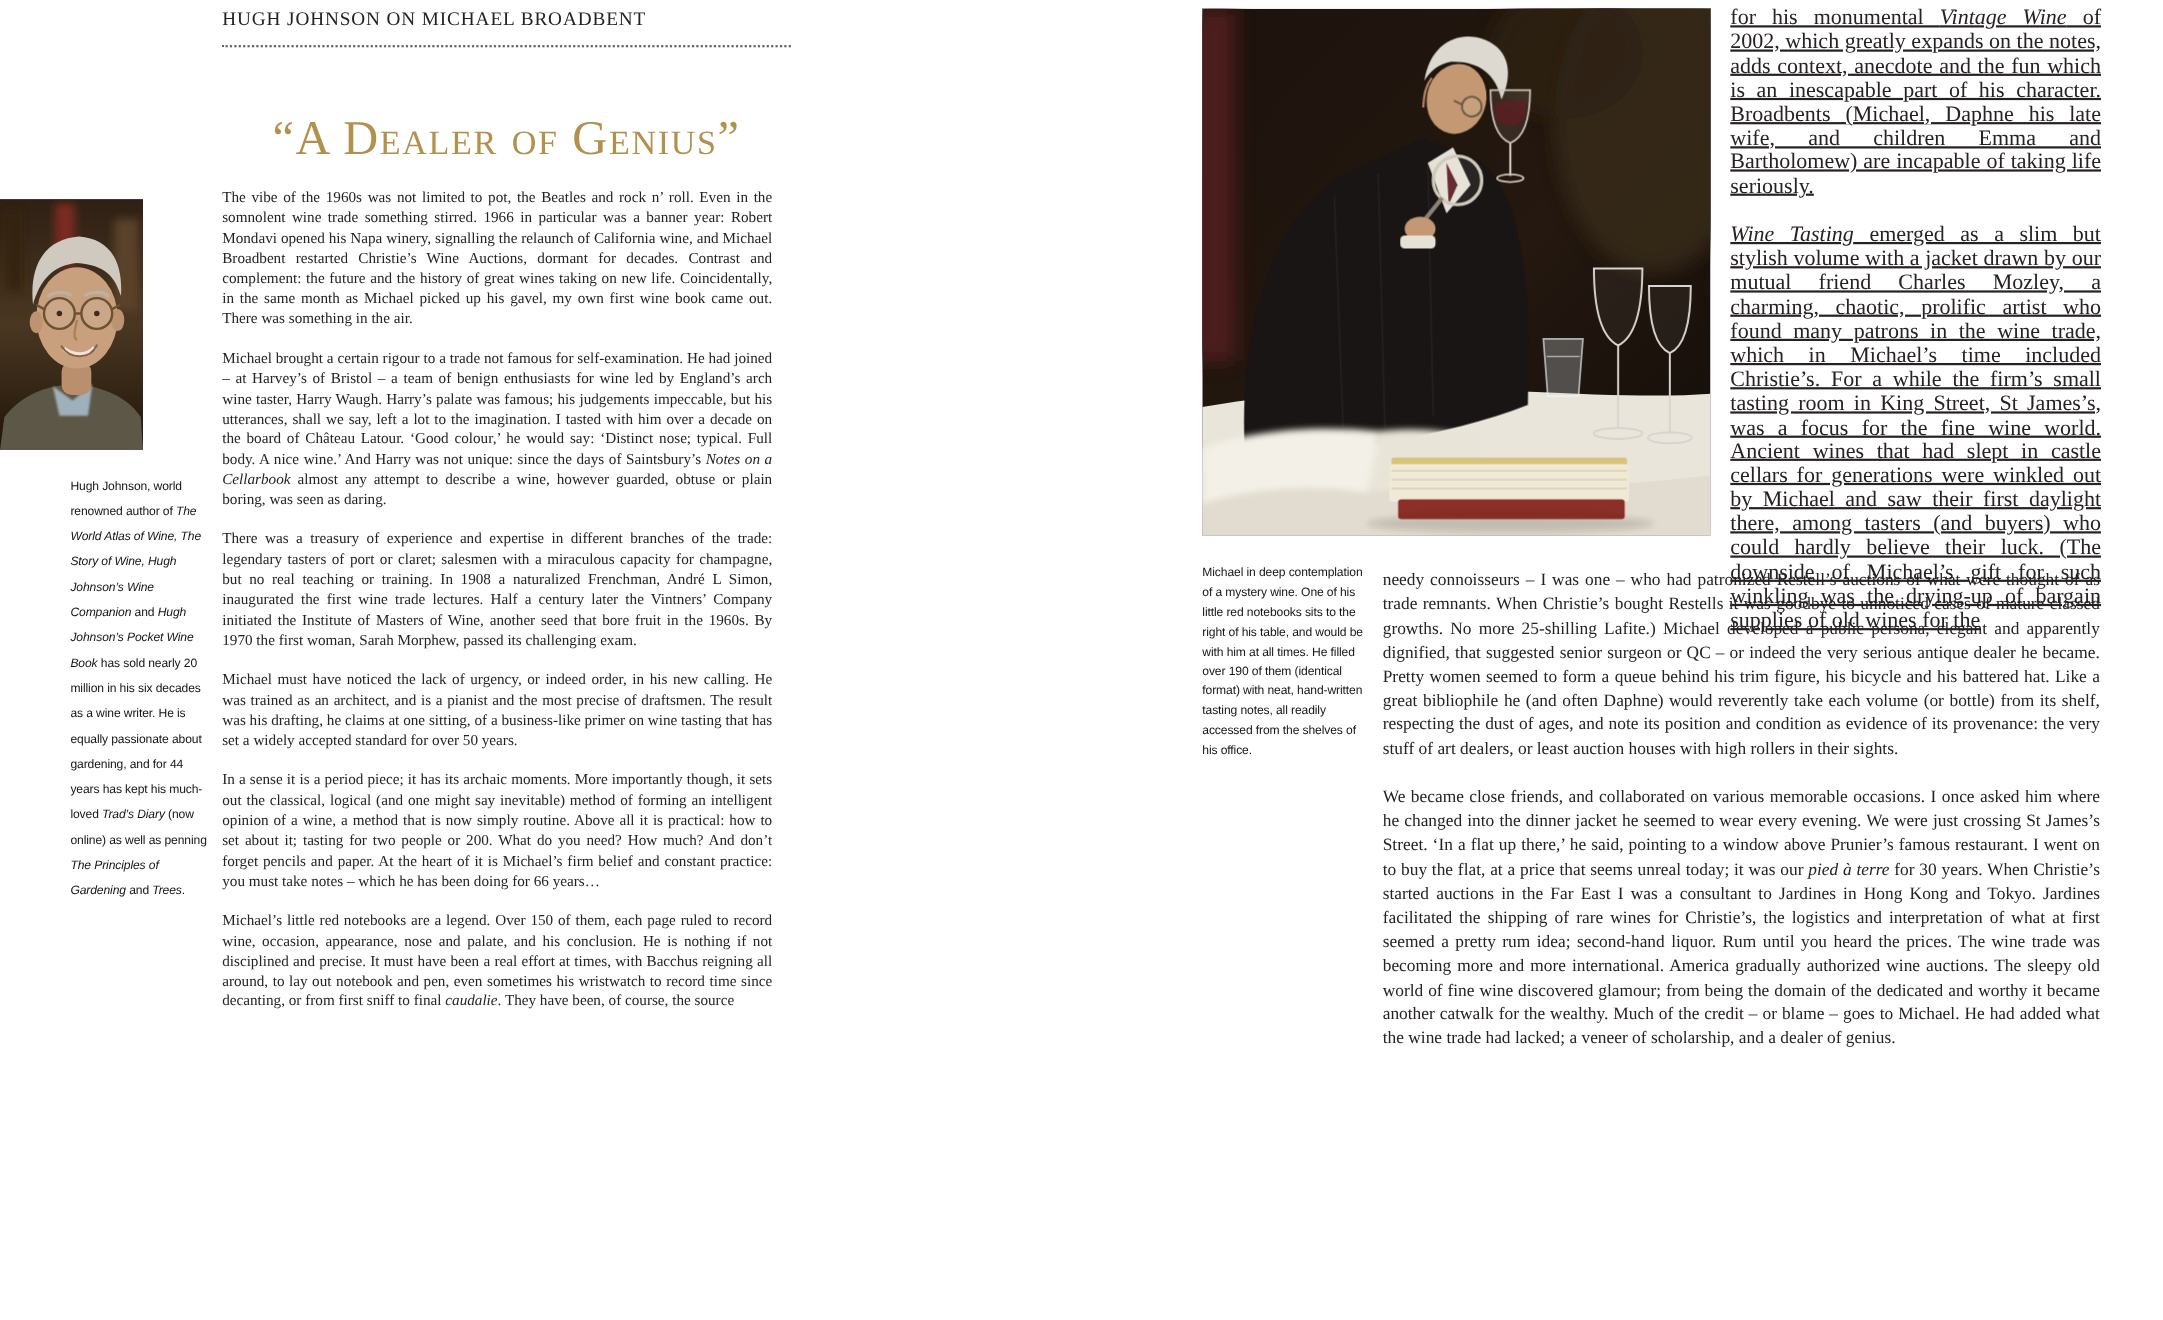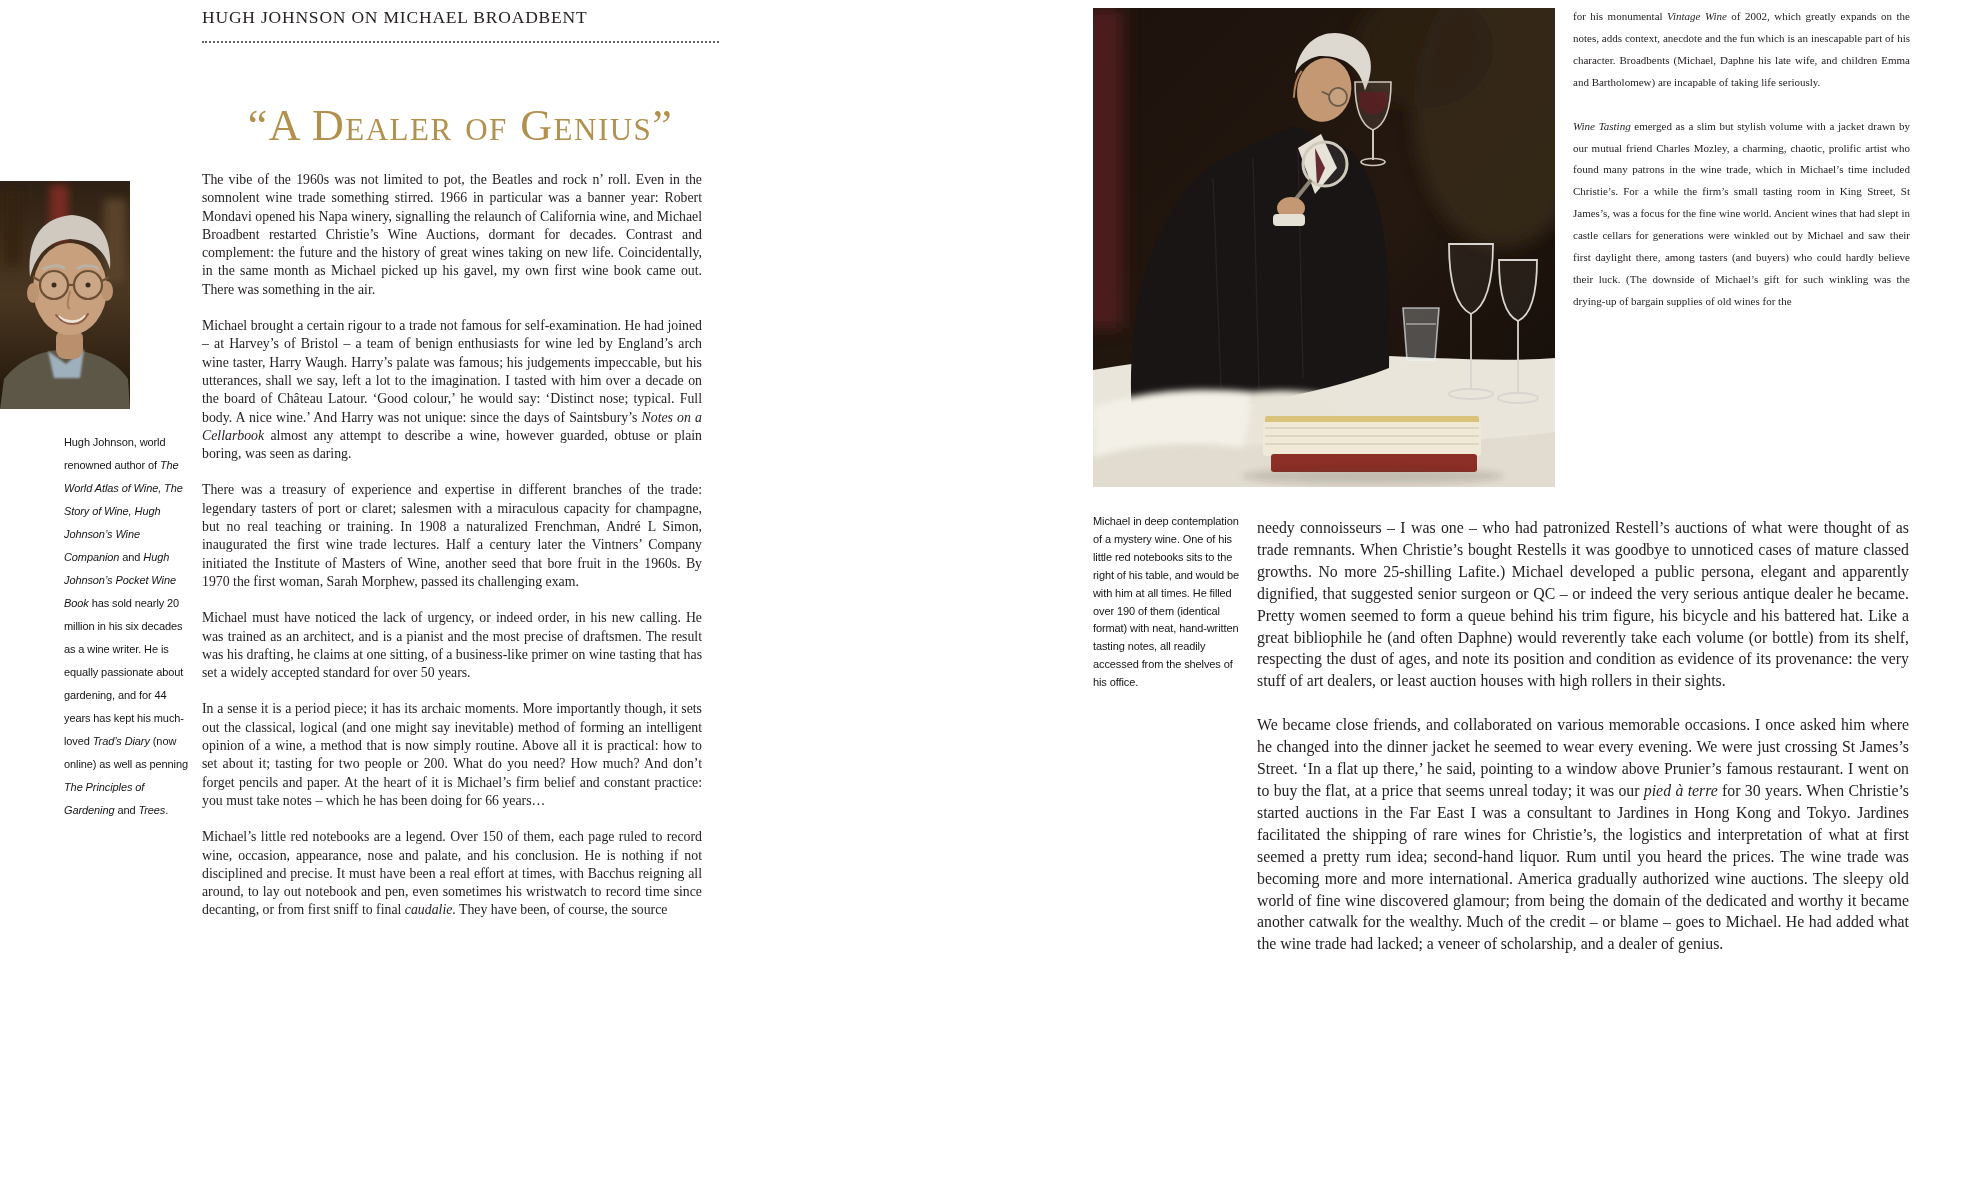--- a/index.html
+++ b/index.html
@@ -23,21 +23,21 @@
        font-family:"Liberation Sans", sans-serif;font-size:11px;line-height:23px;
        letter-spacing:-0.1px;color:#141414;}
   .body-left{position:absolute;left:202px;top:171px;width:517px;
        font-size:13.8px;line-height:18.3px;text-align:justify;}
   .body-left p{margin:0 17px 18px 0;}
 
   
   .photo{position:absolute;left:110px;top:8px;width:462px;height:479px;}
   .photo svg{display:block;width:100%;height:100%;}
   .col-right{position:absolute;left:590px;top:6px;width:337px;
-       font-size:11px;line-height:21.9px;text-align:justify;}
+       font-size:20px;line-height:21.9px;text-align:justify;text-decoration:underline;}
   .col-right p{margin:0 0 22px 0;}
   .photo-caption{position:absolute;left:110px;top:513px;width:152px;
        font-family:"Liberation Sans", sans-serif;font-size:11px;line-height:17.9px;
        letter-spacing:-0.1px;color:#141414;}
   .wide{position:absolute;left:274px;top:517px;width:652px;
        font-size:15.8px;line-height:21.9px;text-align:justify;}
   .wide p{margin:0 0 22px 0;}
   .signature{margin-top:72px;font-size:16.5px;letter-spacing:0.4px;text-align:left;}
 
   

